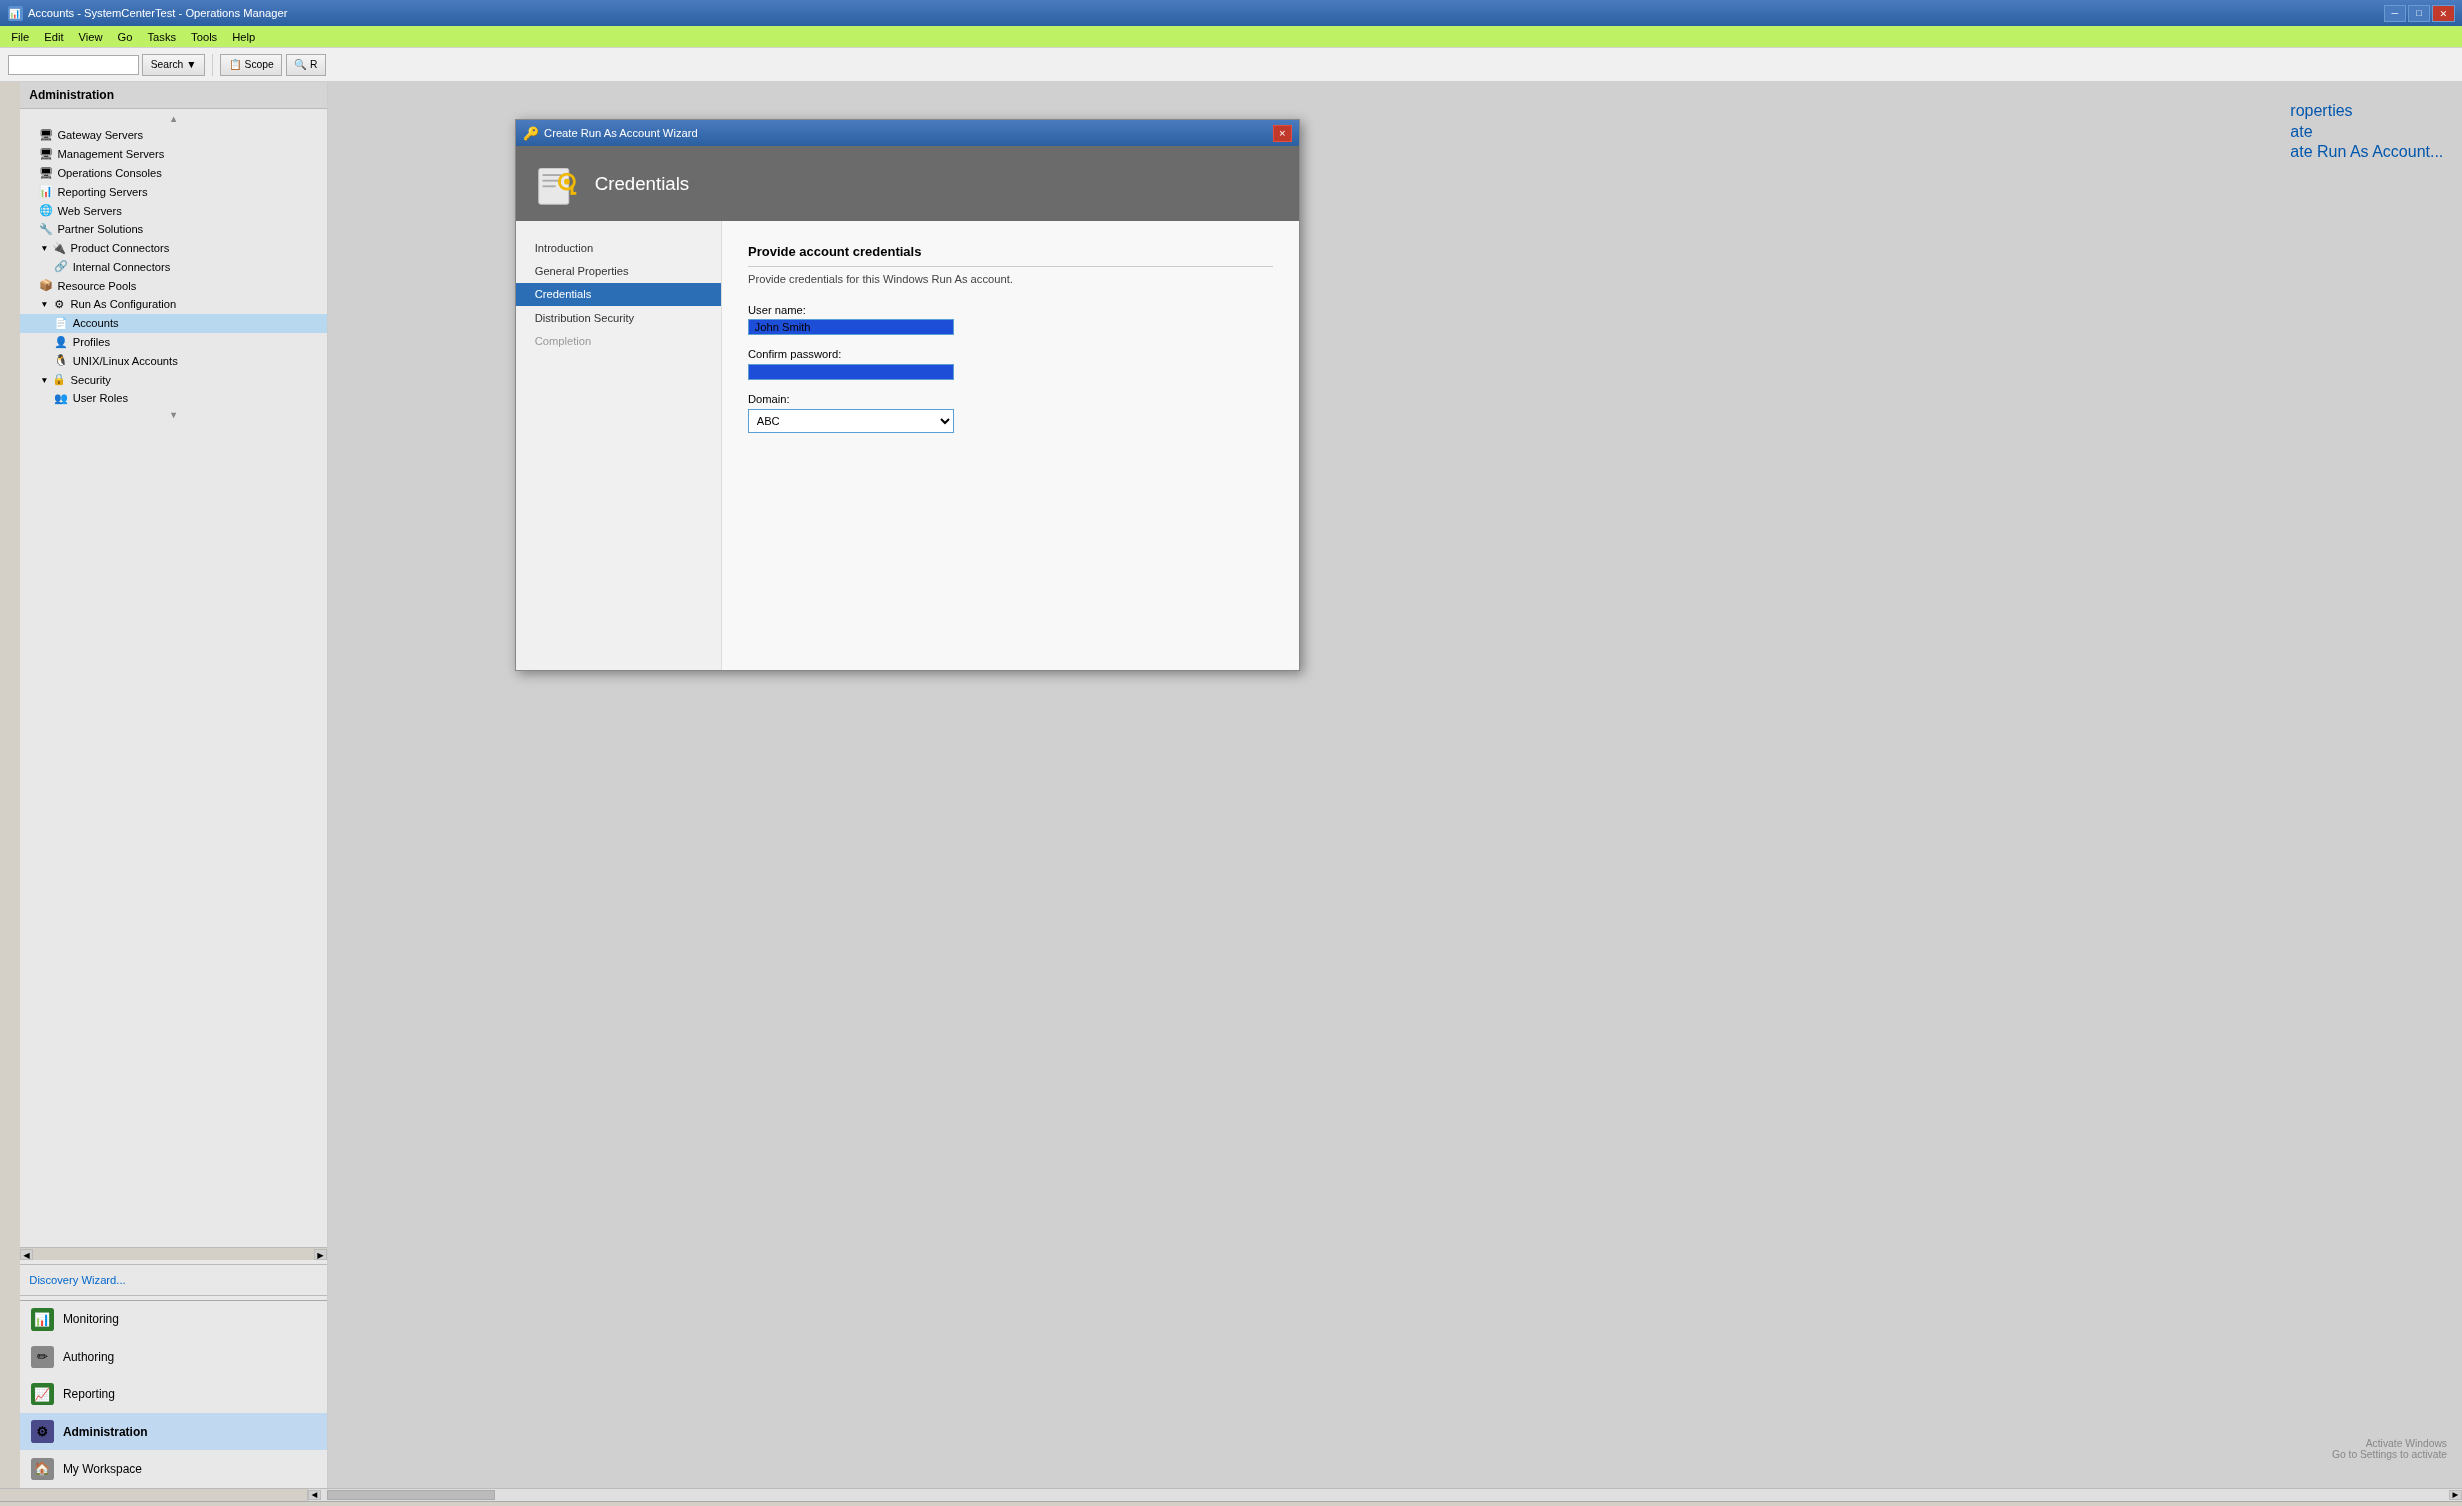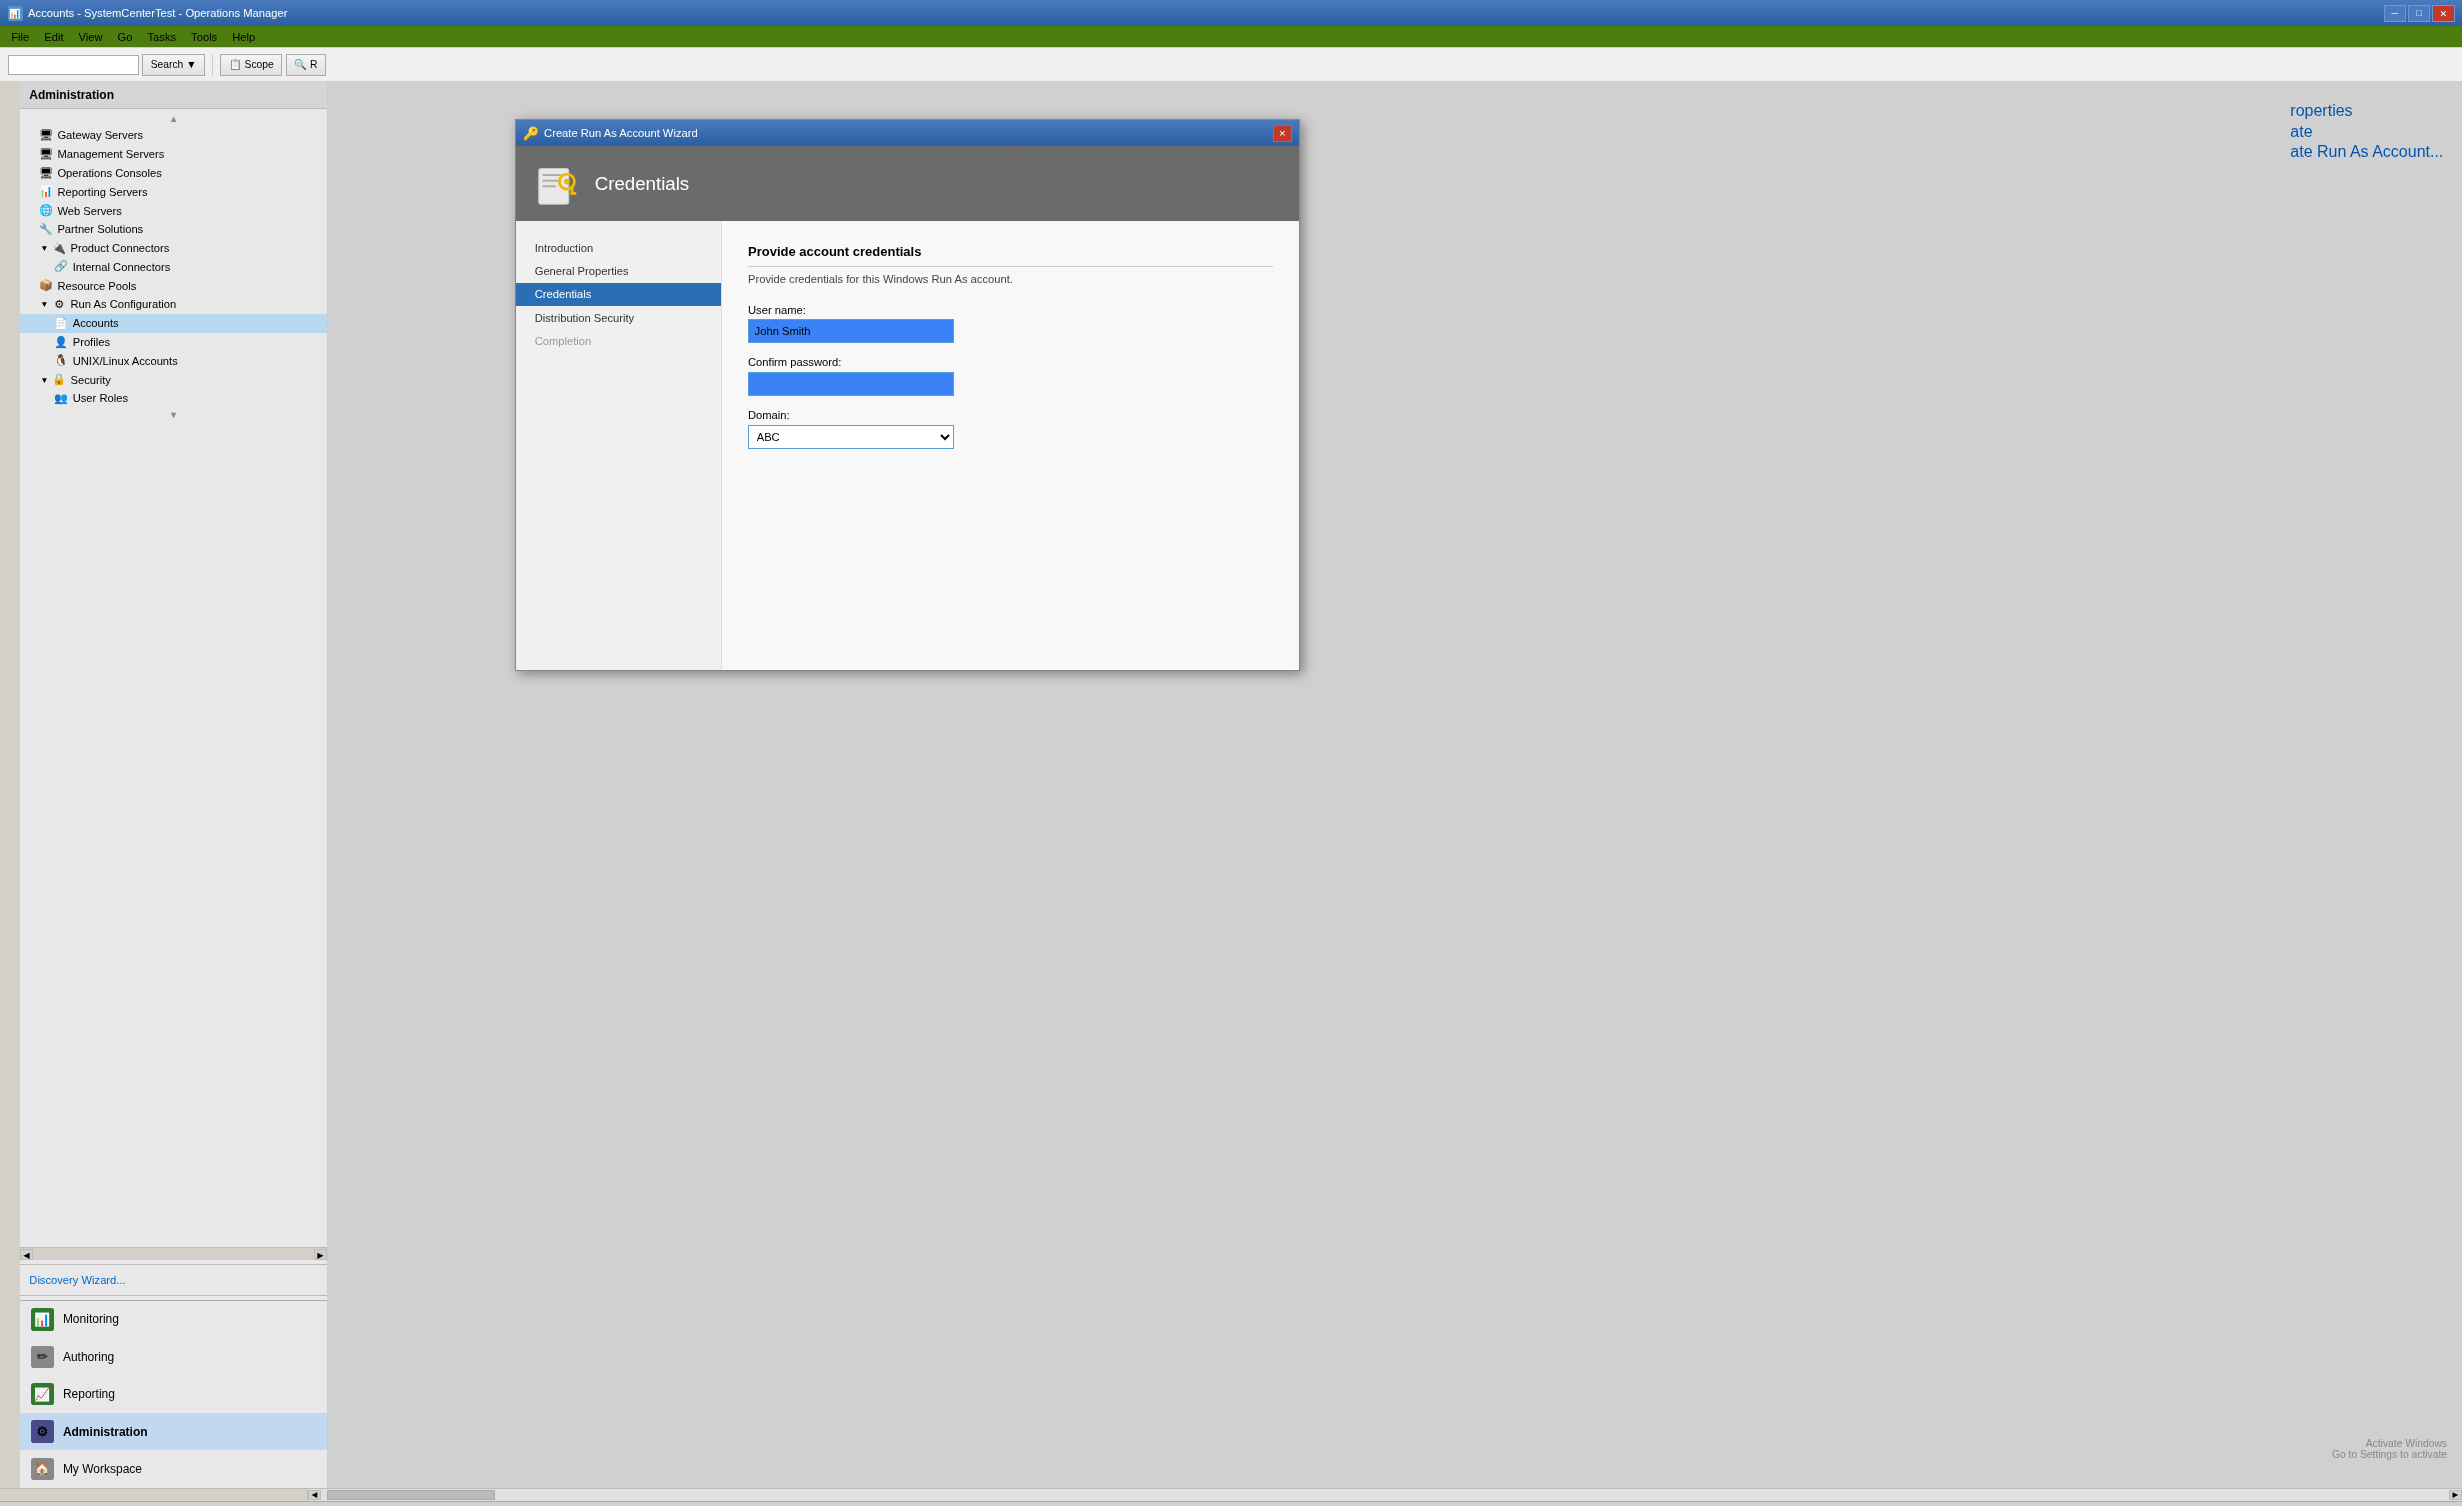--- a/index.html
+++ b/index.html
@@ -44,21 +44,21 @@
       color: white;
       font-size: 9.3px;
       cursor: pointer;
       display: flex;
       align-items: center;
       justify-content: center;
     }
 
     
     .menu-bar {
-      background: #4d7c0f;
+      background: #bef264;
       height: 22.4px;
       display: flex;
       align-items: center;
       padding: 0 3.7px;
       border-bottom: 0.9px solid #d0d0d0;
       font-size: 11.2px;
     }
     .menu-item {
       padding: 1.9px 7.5px;
       cursor: pointer;
@@ -342,26 +342,26 @@
     .form-group {
       margin-bottom: 13px;
     }
     .form-label {
       display: block;
       margin-bottom: 3.7px;
       font-size: 11.2px;
     }
     .form-input {
       width: 206px;
-      height: 24px;
+      height: 16px;
       border: 1.9px solid #5a9fd4;
       padding: 1.9px 5.6px;
       font-size: 11.2px;
       outline: none;
-      background: #3b82f6;
+      background: #1d4ed8;
     }
 
     .form-select {
       width: 206px;
       height: 24px;
       border: 1.9px solid #5a9fd4;
       padding: 1.9px 3.7px;
       font-size: 11.2px;
       background: white;
       cursor: pointer;

